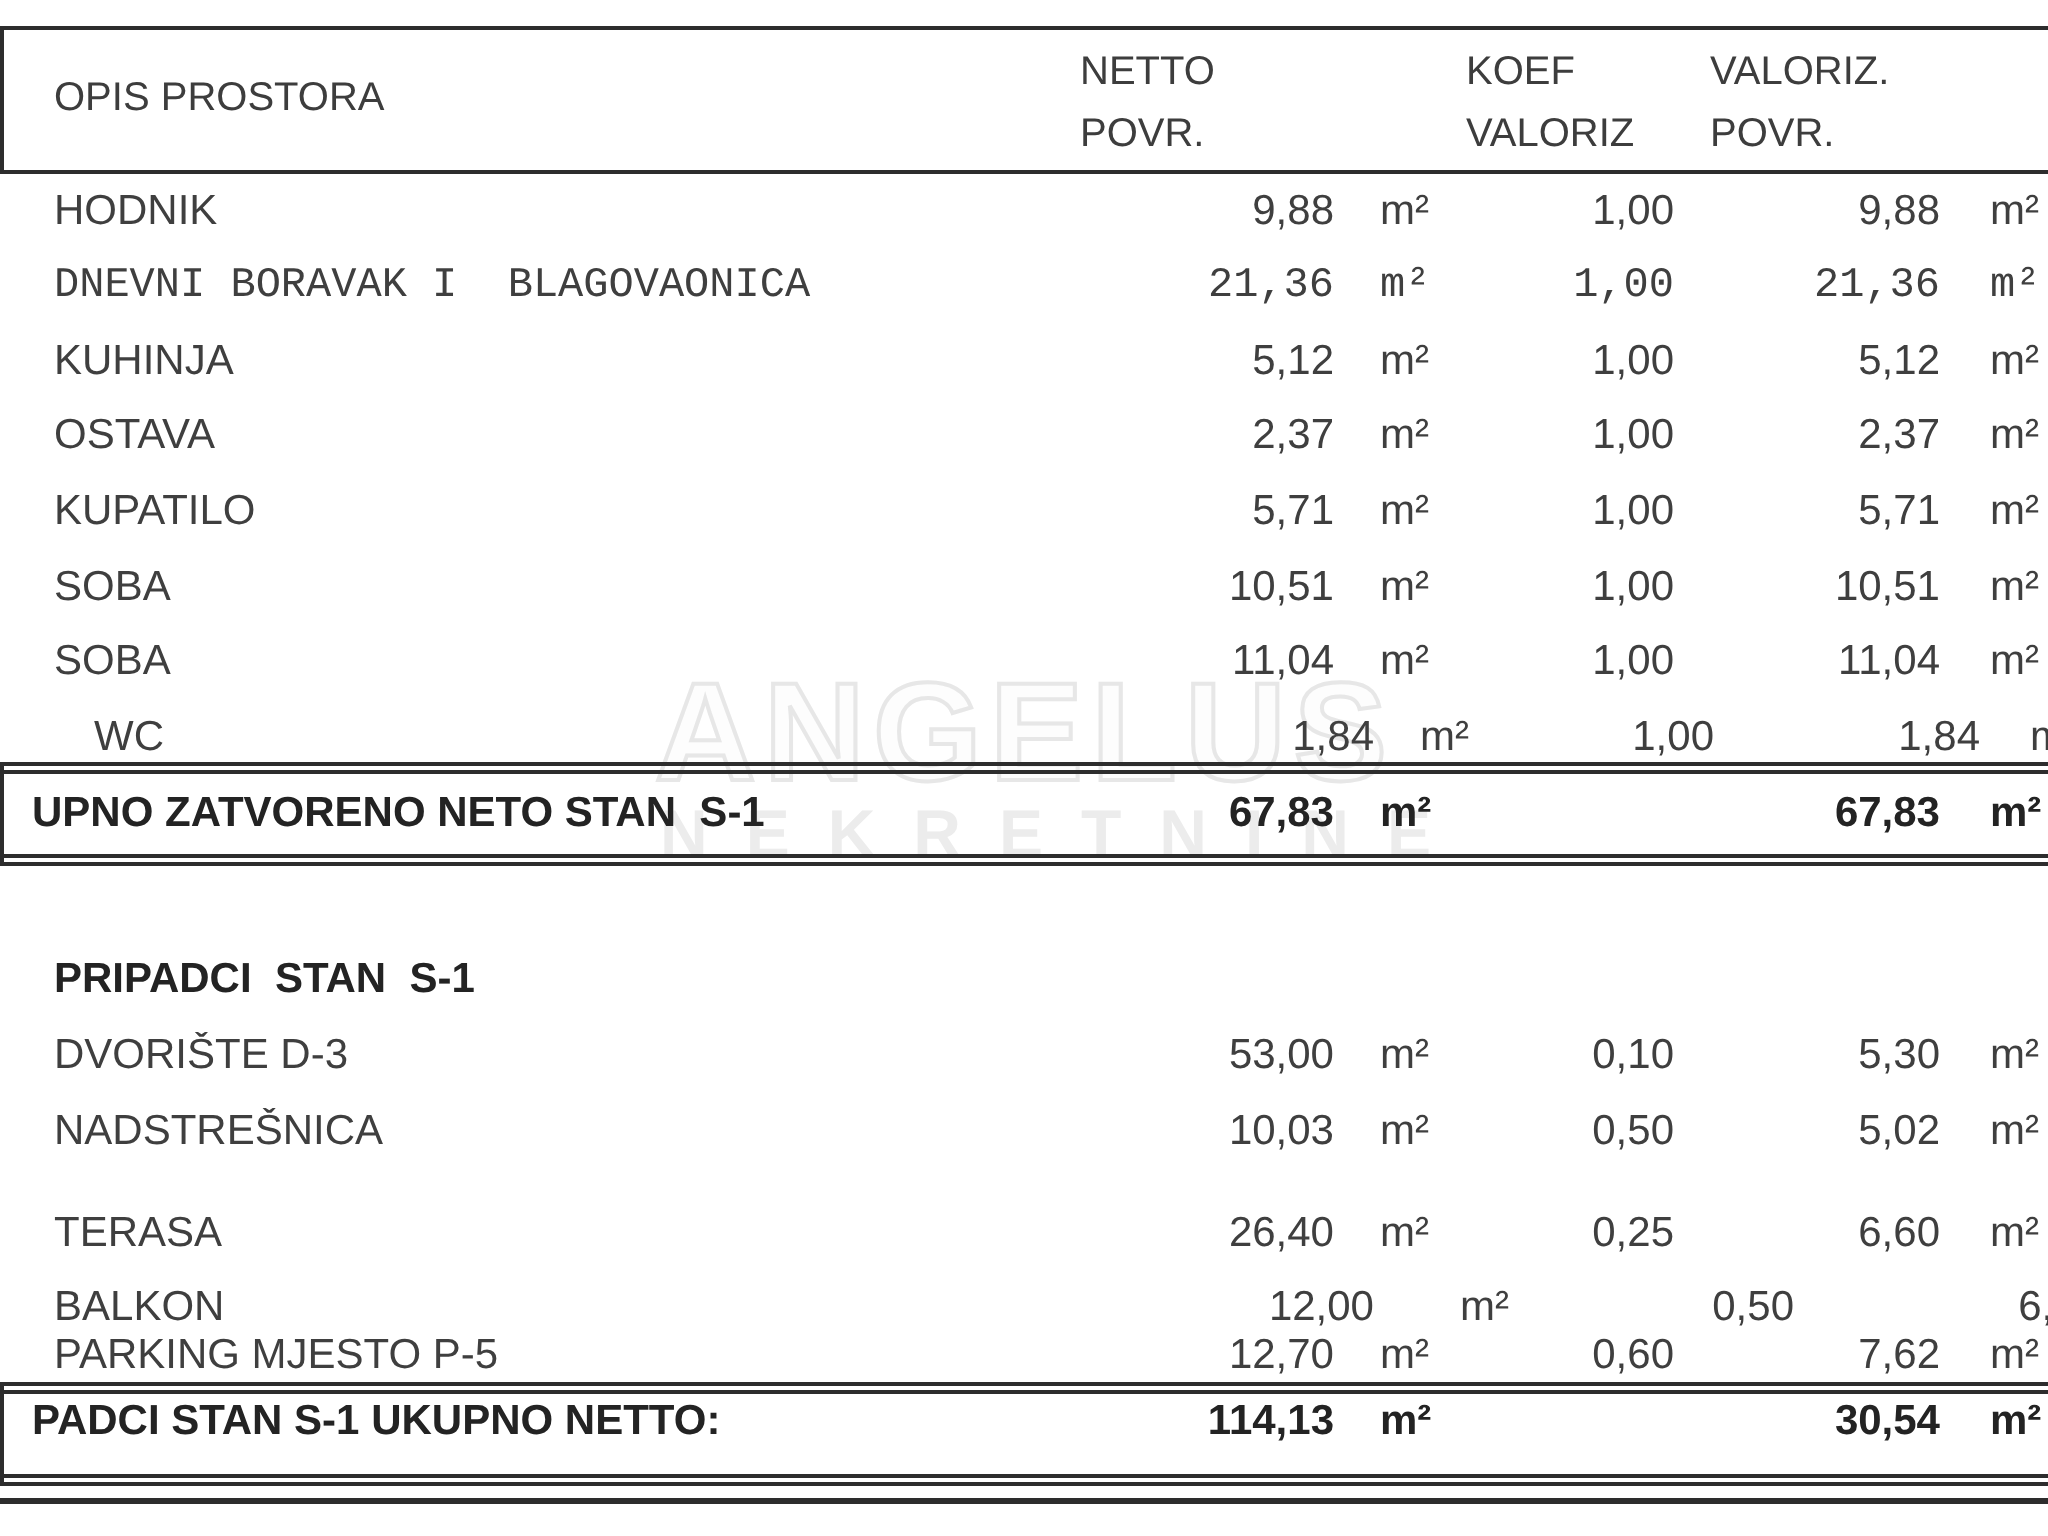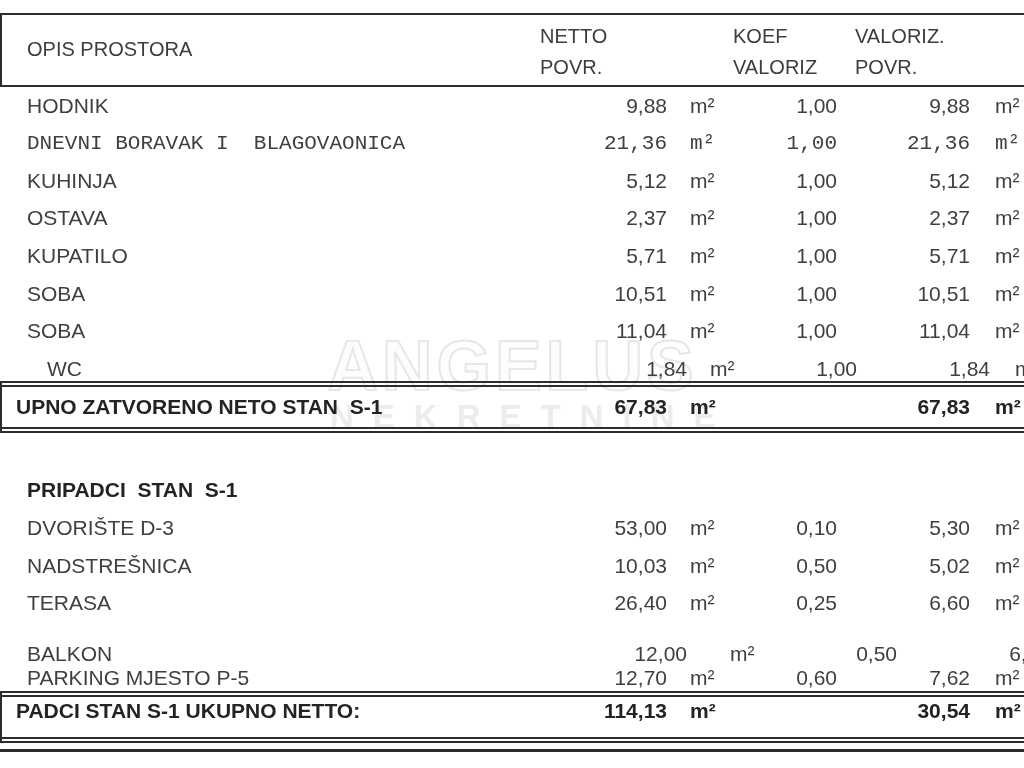--- a/index.html
+++ b/index.html
@@ -175,21 +175,21 @@
     <div class="c-unit2">m²</div>
       </div>
       <div class="row" style="top: 37.5px;">
     <div class="c-label">NADSTREŠNICA</div>
     <div class="c-netto">10,03</div>
     <div class="c-unit">m²</div>
     <div class="c-koef">0,50</div>
     <div class="c-val">5,02</div>
     <div class="c-unit2">m²</div>
       </div>
-      <div class="row" style="top: 75px;">
+      <div class="row" style="top: 89px;">
     <div class="c-label">TERASA</div>
     <div class="c-netto">26,40</div>
     <div class="c-unit">m²</div>
     <div class="c-koef">0,25</div>
     <div class="c-val">6,60</div>
     <div class="c-unit2">m²</div>
       </div>
       <div class="row" style="top: 126px; gap: 20px;">
     <div class="c-label">BALKON</div>
     <div class="c-netto">12,00</div>

